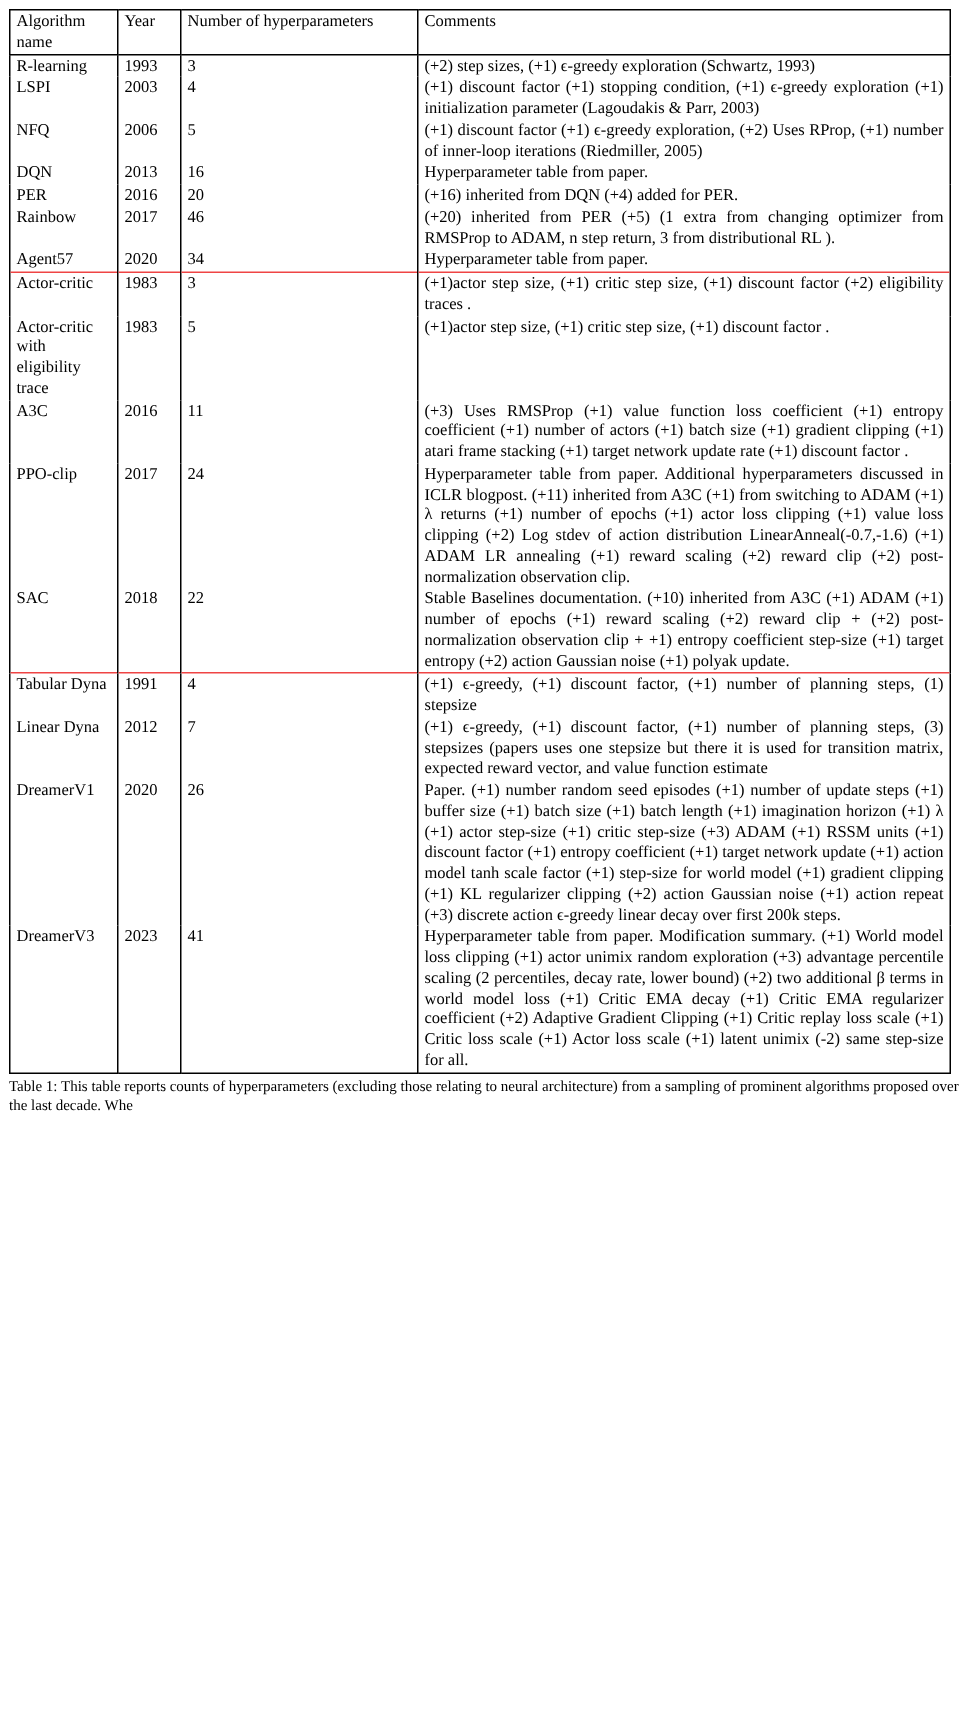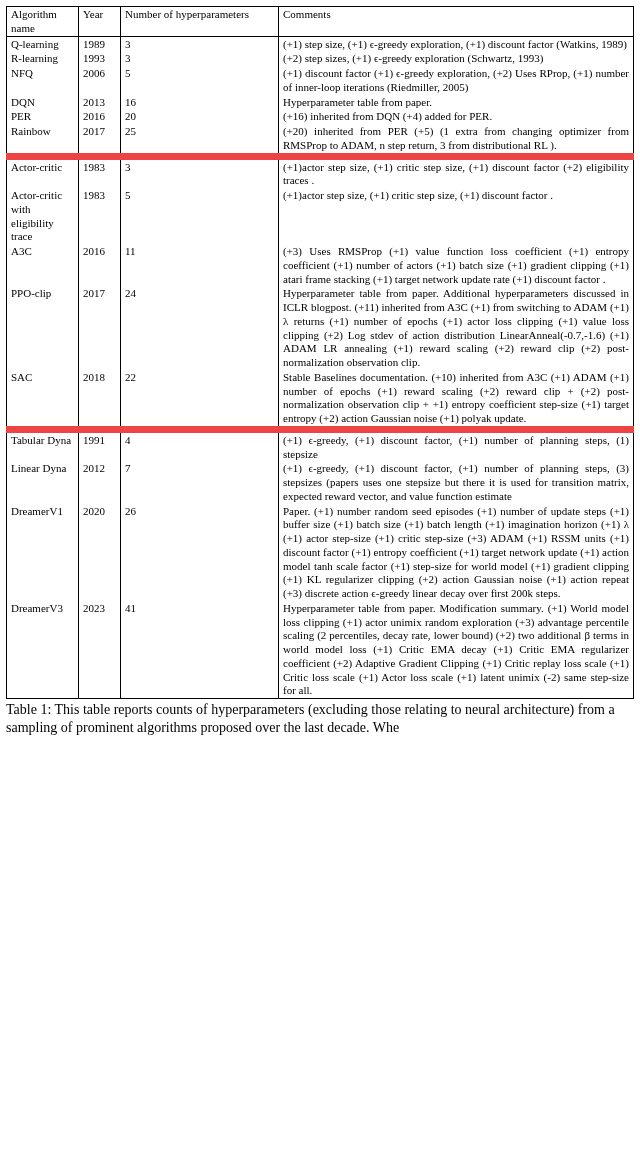--- a/index.html
+++ b/index.html
@@ -18,57 +18,57 @@
     table-layout: fixed;
   }
   td {
     border-left: 1px solid #000;
     border-right: 1px solid #000;
     vertical-align: top;
     padding: 1px 4px 0 4px;
   }
   tr.top-border td { border-top: 1px solid #000; }
   tr.bottom-border td { border-bottom: 1px solid #000; }
-  tr.section-divider td { border-top: 7px solid #ef4444; }
+  tr.section-divider td { border-top: 1px solid #ef4444; }
   col.c1 { width: 72px; }
   col.c2 { width: 42px; }
   col.c3 { width: 158px; }
   col.c4 { width: auto; }
   .algname { word-wrap: break-word; }
   .comment { text-align: justify; text-justify: inter-word; }
-  .caption { padding: 2px 0 0 0; font-size: 14px; line-height: 1.3; }
+  .caption { padding: 2px 0 0 0; font-size: 10px; line-height: 1.3; }
 </style>
 </head>
 <body>
 
 <table>
   <colgroup>
     <col class="c1">
       <col class="c2">
       <col class="c3">
       <col class="c4">
   </colgroup>
   <tbody id="table-body">
       <tr class="top-border bottom-border">
         <td class="algname">Algorithm name</td>
         <td>Year</td>
         <td>Number of hyperparameters</td>
         <td>Comments</td>
       </tr>
       <tr class="">
-        <td class="algname">Q-learning</td>
-        <td>1989</td>
-        <td>3</td>
-        <td class="comment">(+1) step size, (+1) ϵ-greedy exploration, (+1) discount factor (Watkins, 1989)</td>
-      </tr>
-      <tr class="">
         <td class="algname">R-learning</td>
         <td>1993</td>
         <td>3</td>
         <td class="comment">(+2) step sizes, (+1) ϵ-greedy exploration (Schwartz, 1993)</td>
+      </tr>
+      <tr class="">
+        <td class="algname">LSPI</td>
+        <td>2003</td>
+        <td>4</td>
+        <td class="comment">(+1) discount factor (+1) stopping condition, (+1) ϵ-greedy exploration (+1) initialization parameter (Lagoudakis &amp; Parr, 2003)</td>
       </tr>
       <tr class="">
         <td class="algname">NFQ</td>
         <td>2006</td>
         <td>5</td>
         <td class="comment">(+1) discount factor (+1) ϵ-greedy exploration, (+2) Uses RProp, (+1) number of inner-loop iterations (Riedmiller, 2005)</td>
       </tr>
       <tr class="">
         <td class="algname">DQN</td>
         <td>2013</td>
@@ -77,22 +77,28 @@
       </tr>
       <tr class="">
         <td class="algname">PER</td>
         <td>2016</td>
         <td>20</td>
         <td class="comment">(+16) inherited from DQN (+4) added for PER.</td>
       </tr>
       <tr class="">
         <td class="algname">Rainbow</td>
         <td>2017</td>
-        <td>25</td>
+        <td>46</td>
         <td class="comment">(+20) inherited from PER (+5) (1 extra from changing optimizer from RMSProp to ADAM, n step return, 3 from distributional RL ).</td>
+      </tr>
+      <tr class="">
+        <td class="algname">Agent57</td>
+        <td>2020</td>
+        <td>34</td>
+        <td class="comment">Hyperparameter table from paper.</td>
       </tr>
       <tr class="section-divider">
         <td class="algname">Actor-critic</td>
         <td>1983</td>
         <td>3</td>
         <td class="comment"> (+1)actor step size, (+1) critic step size, (+1) discount factor (+2) eligibility traces .</td>
       </tr>
       <tr class="">
         <td class="algname">Actor-critic with eligibility trace</td>
         <td>1983</td>

